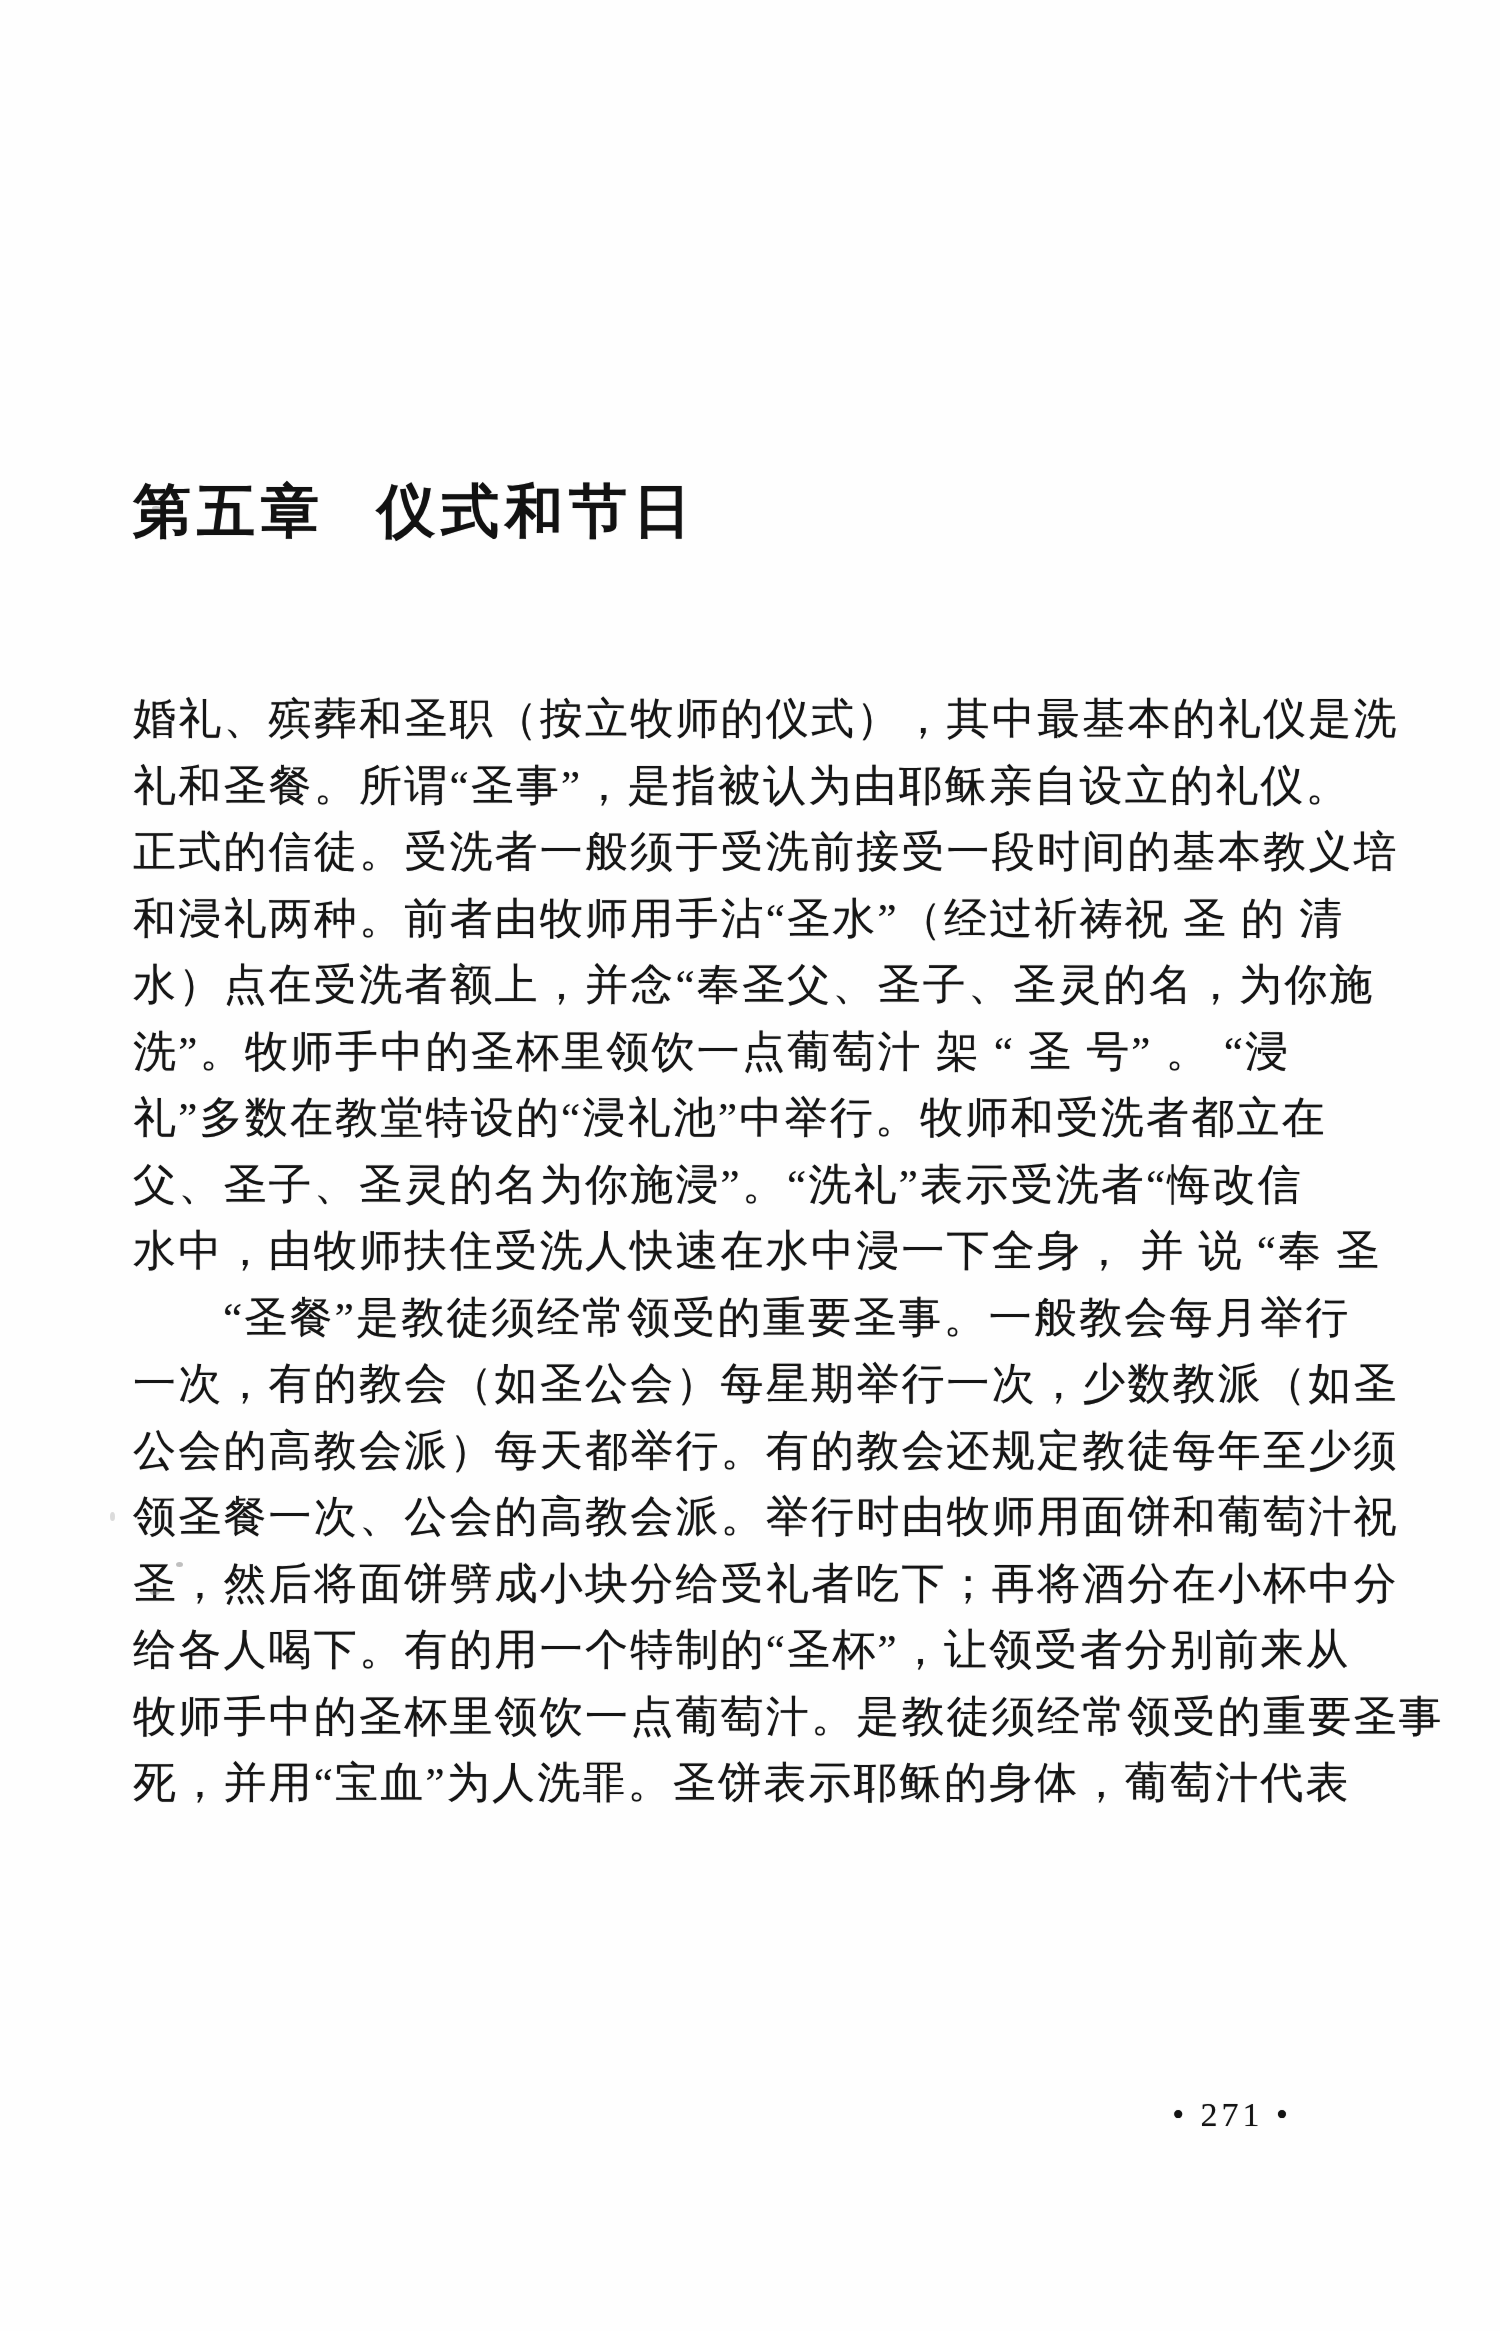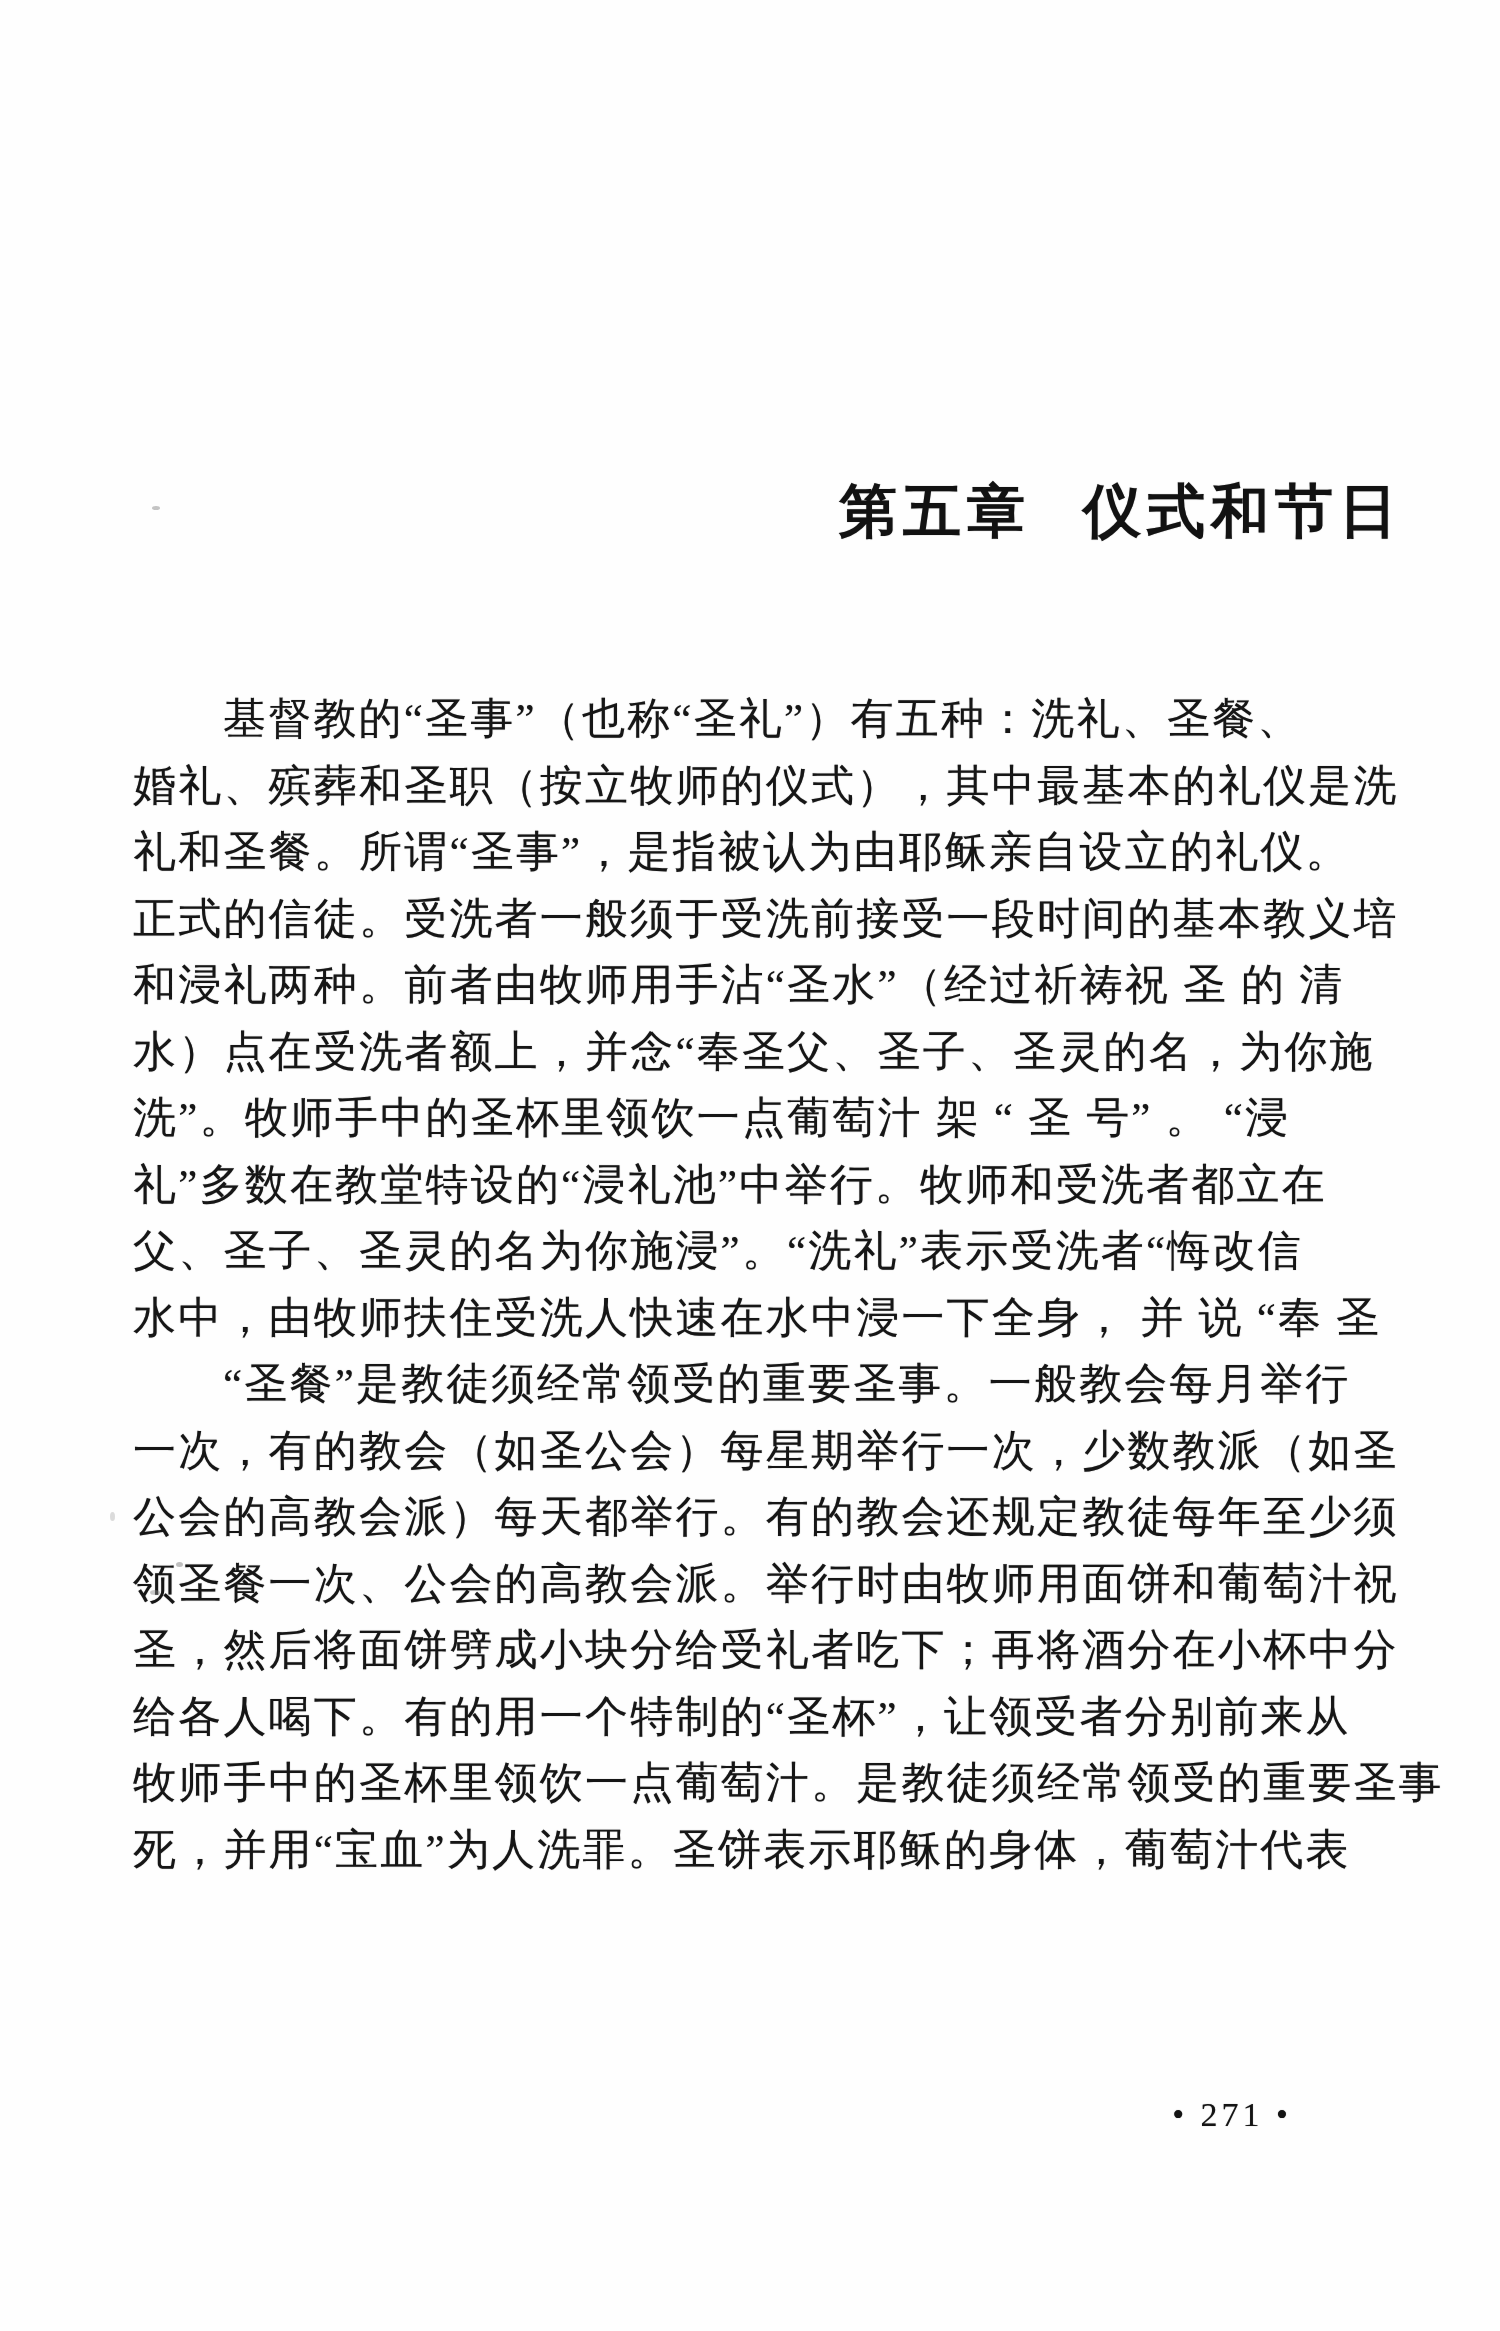--- a/index.html
+++ b/index.html
@@ -16,21 +16,21 @@
     color: #161616;
     overflow: hidden;
     text-shadow: 0 0 1px rgba(0,0,0,0.45);
   }
   .chapter-title {
     position: absolute;
     top: 472px;
     left: 133px;
     width: 1270px;
     margin: 0;
-    text-align: right;
+    text-align: left;
     font-size: 58px;
     line-height: 80px;
     font-weight: 700;
     letter-spacing: 6px;
     color: #121212;
   }
   .chapter-title .title-name {
     margin-left: 52px;
   }
   .body-text {
@@ -74,21 +74,20 @@
 
 <div class="page">
 
   <div class="speck s3"></div>
   <div class="speck s4"></div>
 
   <h1 class="chapter-title"><span>第五章</span><span class="title-name">仪式和节日</span></h1>
 
   <div class="body-text">
 
-    <div class="line indent">基督教的“圣事”（也称“圣礼”）有五种：洗礼、圣餐、</div>
     <div class="line">婚礼、殡葬和圣职（按立牧师的仪式），其中最基本的礼仪是洗</div>
     <div class="line">礼和圣餐。所谓“圣事”，是指被认为由耶稣亲自设立的礼仪。</div>
 
     <div class="line">正式的信徒。受洗者一般须于受洗前接受一段时间的基本教义培</div>
     <div class="line">和浸礼两种。前者由牧师用手沾“圣水”（经过祈祷祝 圣 的 清</div>
     <div class="line">水）点在受洗者额上，并念“奉圣父、圣子、圣灵的名，为你施</div>
     <div class="line">洗”。牧师手中的圣杯里领饮一点葡萄汁 架 “ 圣 号” 。 “浸</div>
     <div class="line">礼”多数在教堂特设的“浸礼池”中举行。牧师和受洗者都立在</div>
     <div class="line">父、圣子、圣灵的名为你施浸”。“洗礼”表示受洗者“悔改信</div>
     <div class="line">水中，由牧师扶住受洗人快速在水中浸一下全身， 并 说 “奉 圣</div>

